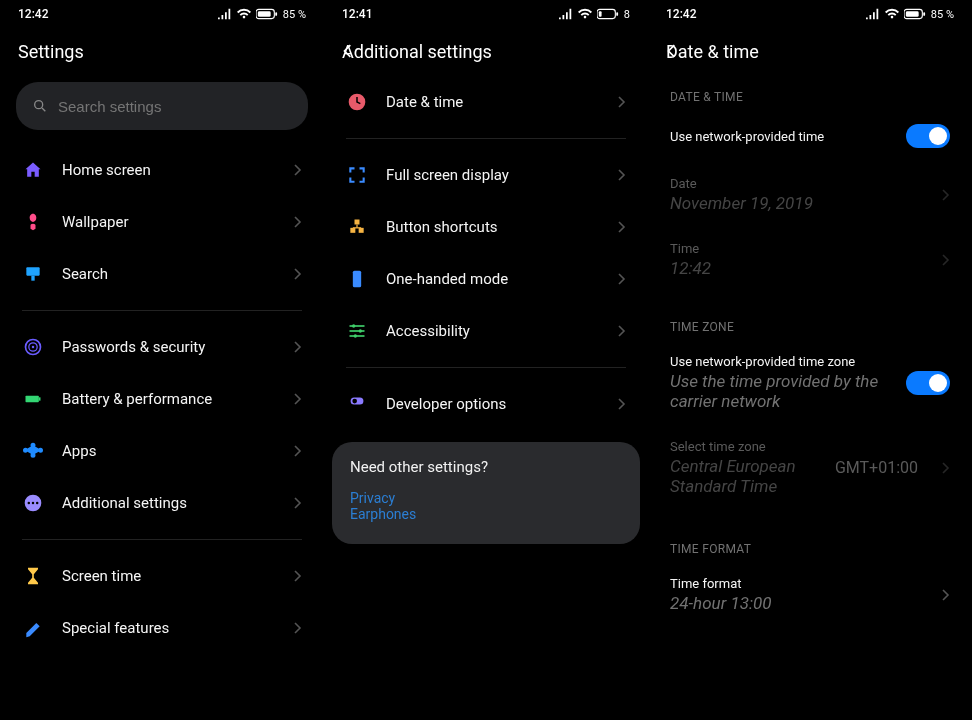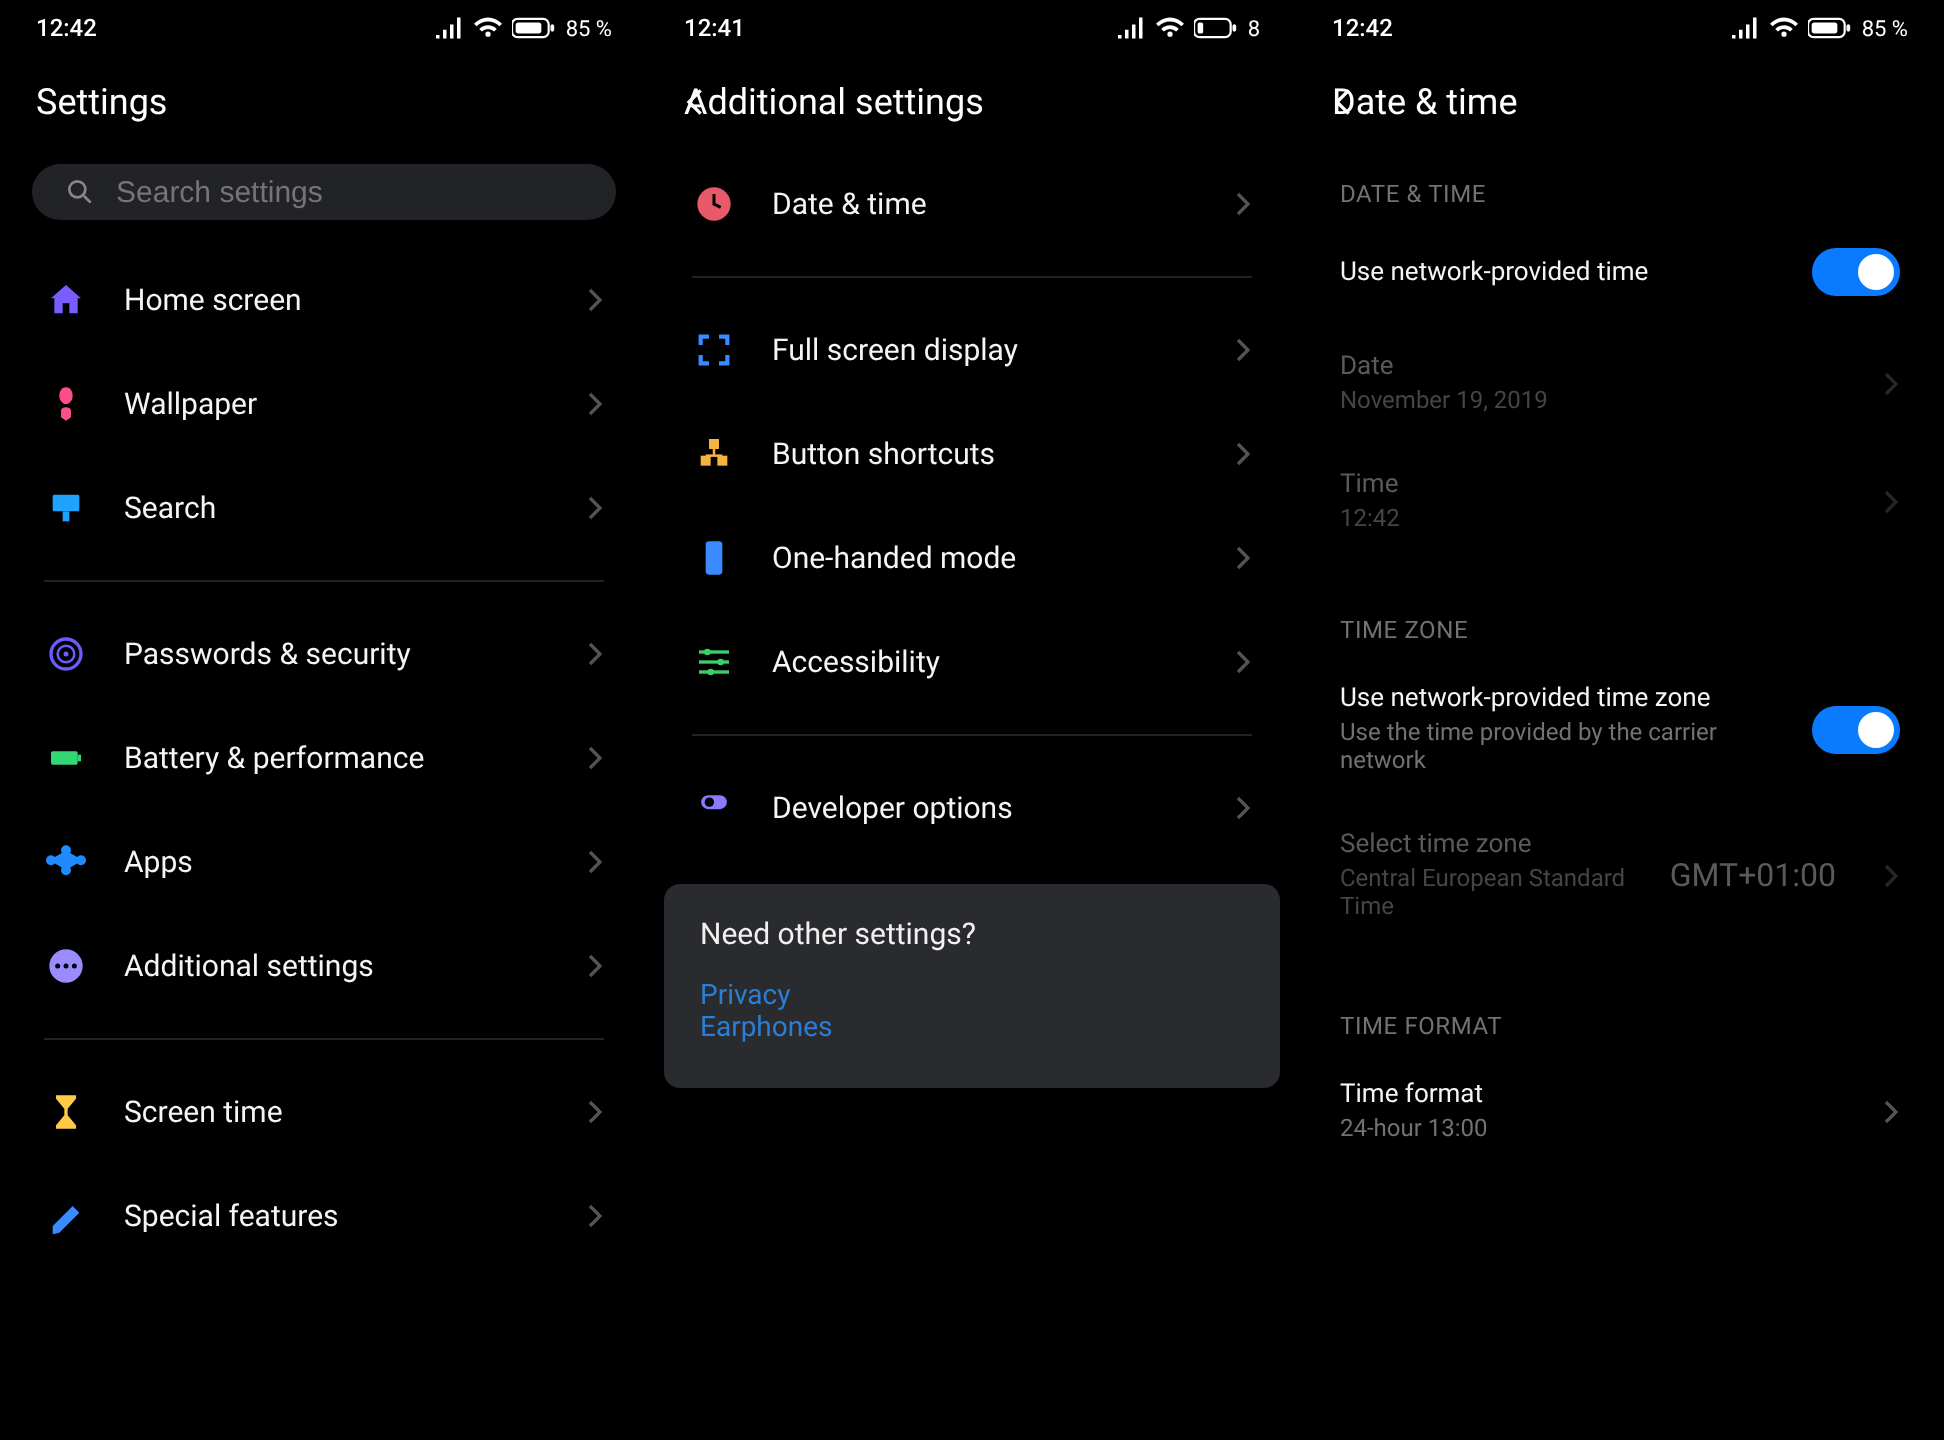--- a/index.html
+++ b/index.html
@@ -44,21 +44,21 @@
     font-weight: 400;
     color: #fff;
     flex: 1;
     margin-left: -22px;
   }
   .header.center .title { margin-left: 0; }
   .search-box {
     margin: 6px 16px 14px;
     background: #222326;
     border-radius: 22px;
-    height: 28px;
+    height: 48px;
     display: flex;
     align-items: center;
     padding: 0 16px;
     gap: 10px;
   }
   .search-box input {
     background: transparent;
     border: none;
     outline: none;
     color: #888;
@@ -81,41 +81,41 @@
     justify-content: center;
     flex-shrink: 0;
   }
   .row .label {
     flex: 1;
     font-size: 15px;
     color: #f5f5f5;
   }
   .row .sub-wrap { flex: 1; display: flex; flex-direction: column; gap: 2px; }
   .row .sub-wrap .label-main { font-size: 13px; color: #f5f5f5; }
-  .row .sub-wrap .label-sub { font-size: 12px; color: #727272; }
+  .row .sub-wrap .label-sub { font-size: 17px; color: #727272; font-style: italic; }
   .row.dim .sub-wrap .label-main { color: #5a5a5a; }
   .row.dim .sub-wrap .label-sub { color: #454545; }
   .row .chev { flex-shrink: 0; opacity: 0.55; }
   .row.dim .chev { opacity: 0.25; }
   .row .trail-text { font-size: 16px; color: #5a5a5a; margin-right: 6px; }
   .divider {
     border: none;
     border-top: 1px solid #222;
     margin: 10px 22px;
   }
   .section-header {
     font-size: 12px;
     color: #727272;
     padding: 14px 22px 6px;
     letter-spacing: 0.3px;
   }
   .other-box {
     background: #2a2b2e;
     margin: 12px 8px 0 8px;
-    border-radius: 8px;
+    border-radius: 20px;
     padding: 16px 18px;
   }
   .other-box .q { font-size: 15px; color: #f1f1f1; margin-bottom: 14px; }
   .other-box .link { font-size: 14px; color: #2b7ed3; }
   .other-box .link:last-child { margin-bottom: 6px; }
   .toggle {
     width: 44px;
     height: 24px;
     background: #0a7aff;
     border-radius: 12px;

